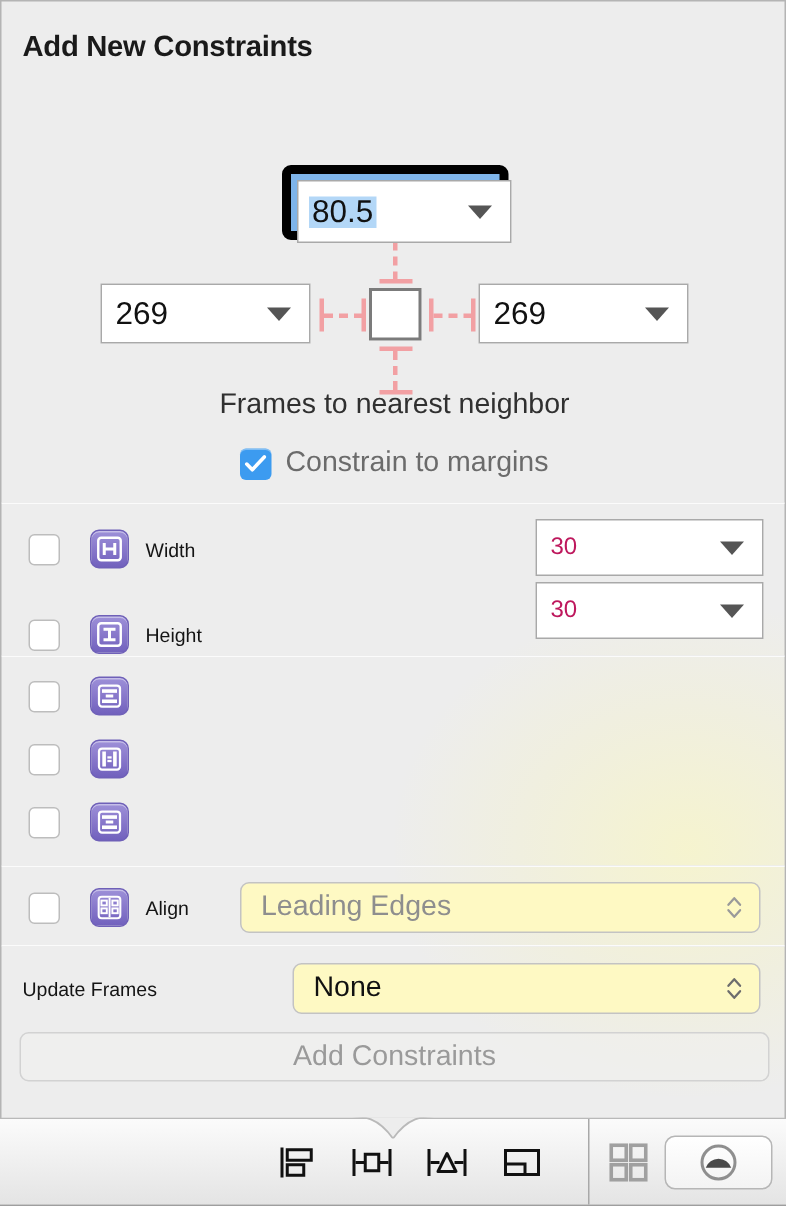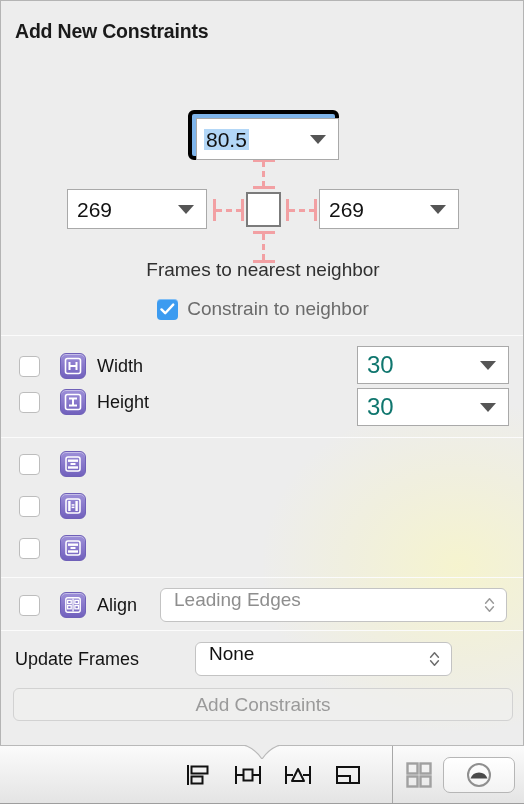--- a/index.html
+++ b/index.html
@@ -79,21 +79,21 @@
     margin-top: -4px;
     width: 0; height: 0;
     border-left: 8px solid transparent;
     border-right: 8px solid transparent;
     border-top: 9px solid #555555;
   }
 
   
   .focusring {
     position: absolute;
-    border: 4px solid #000000;
+    border: 6px solid #000000;
     border-radius: 6px;
     background: #7eb4ea;
     padding: 0;
   }
 
   
   #f-top-ring { left: 187px; top: 57px; width: 151px; height: 50px; }
   #f-top { left: 4px; top: 4px; width: 143px; height: 42px; position: absolute; }
 
   
@@ -190,45 +190,46 @@
     border-radius: 6px;
     margin-left: 20px;
     flex: none;
     position: relative;
     background: linear-gradient(180deg, #9d90d8 0%, #8878cb 50%, #7161bd 100%);
     border: 1px solid #6f60b8;
     box-shadow: inset 0 1px 0 rgba(255,255,255,0.42);
   }
   .xicon svg { position: absolute; left: 0; top: 0; }
   .crow .clbl {
-    font-size: 18px;
+    font-size: 13px;
     color: #141414;
     margin-left: 11px;
   }
 
   
   .vfield {
     position: absolute;
     right: 14px;
     width: 152px; height: 38px;
     background: #ffffff;
     border: 1px solid #a9a9a9;
     display: flex;
     align-items: center;
   }
-  .vfield .val { font-size: 24px; color: #0f766e; padding-left: 9px; }
+  .vfield .val { font-size: 16px; color: #be185d; padding-left: 9px; }
 
   
   .popbtn {
     position: absolute;
     height: 34px;
     border: 1px solid #c3c3c3;
     border-radius: 6px;
-    background: #ffffff;
-    display: flex;
+    background: #fef9c3;
+    display: flex;
+    align-items: center;
   }
   .popbtn .ptext {
     font-size: 19px;
     padding-left: 13px;
     color: #111;
   }
   .popbtn.dis .ptext { color: #8e8e8e; }
   .chev {
     position: absolute; right: 11px; top: 50%;
     margin-top: -9px; width: 11px; height: 18px;
@@ -362,21 +363,21 @@
       </div>
 
       <div class="center-label">Frames to nearest neighbor</div>
 
       <div class="margins-row">
         <span class="cb-on">
           <svg width="15" height="13" viewBox="0 0 15 13" aria-hidden="true">
             <path d="M1.5 6.4 L5.2 10.2 L13.2 1.6" fill="none" stroke="#ffffff" stroke-width="2.4" stroke-linecap="round" stroke-linejoin="round"></path>
           </svg>
         </span>
-        <span class="lbl">Constrain to neighbor</span>
+        <span class="lbl">Constrain to margins</span>
       </div>
 
       <div class="divider" style="top:334px;"></div>
 
       <div class="crow" style="top:345px; height:40px;">
         <span class="cb-off"></span>
         <span class="xicon">
           <svg width="24" height="24" viewBox="0 0 24 24" aria-hidden="true">
             <rect x="4.5" y="4.5" width="15" height="15" rx="2" fill="none" stroke="#ffffff" stroke-width="1.6"></rect>
             <rect x="7.5" y="8" width="2" height="8" fill="#ffffff"></rect>
@@ -384,21 +385,21 @@
             <rect x="9" y="11" width="6" height="2" fill="#ffffff"></rect>
           </svg>
         </span>
         <span class="clbl">Width</span>
       </div>
       <div class="vfield" style="top:345px;">
         <span class="val">30</span>
         <span class="tri-down"></span>
       </div>
 
-      <div class="crow" style="top:381px; height:40px;">
+      <div class="crow" style="top:402px; height:40px;">
         <span class="cb-off"></span>
         <span class="xicon">
           <svg width="24" height="24" viewBox="0 0 24 24" aria-hidden="true">
             <rect x="4.5" y="4.5" width="15" height="15" rx="2" fill="none" stroke="#ffffff" stroke-width="1.6"></rect>
             <rect x="8" y="7.5" width="8" height="2" fill="#ffffff"></rect>
             <rect x="8" y="14.5" width="8" height="2" fill="#ffffff"></rect>
             <rect x="11" y="9" width="2" height="6" fill="#ffffff"></rect>
           </svg>
         </span>
         <span class="clbl">Height</span>
@@ -469,21 +470,21 @@
           <path d="M1.6 7.2 L5.5 2.8 L9.4 7.2" fill="none" stroke="#9a9a9a" stroke-width="1.5" stroke-linecap="round" stroke-linejoin="round"></path>
           <path d="M1.6 10.8 L5.5 15.2 L9.4 10.8" fill="none" stroke="#9a9a9a" stroke-width="1.5" stroke-linecap="round" stroke-linejoin="round"></path>
         </svg>
       </div>
 
       <div class="divider" style="top:629px;"></div>
 
       <div class="crow" style="top:641px; height:34px;">
         <span class="clbl" style="margin-left:14px;">Update Frames</span>
       </div>
-      <div class="popbtn" style="left:194px; top:641px; width:257px;">
+      <div class="popbtn" style="left:194px; top:641px; width:312px;">
         <span class="ptext">None</span>
         <svg class="chev" viewBox="0 0 11 18">
           <path d="M1.6 7.2 L5.5 2.8 L9.4 7.2" fill="none" stroke="#6d6d6d" stroke-width="1.5" stroke-linecap="round" stroke-linejoin="round"></path>
           <path d="M1.6 10.8 L5.5 15.2 L9.4 10.8" fill="none" stroke="#6d6d6d" stroke-width="1.5" stroke-linecap="round" stroke-linejoin="round"></path>
         </svg>
       </div>
 
       <div class="addbtn">
         <span>Add Constraints</span>
       </div>

